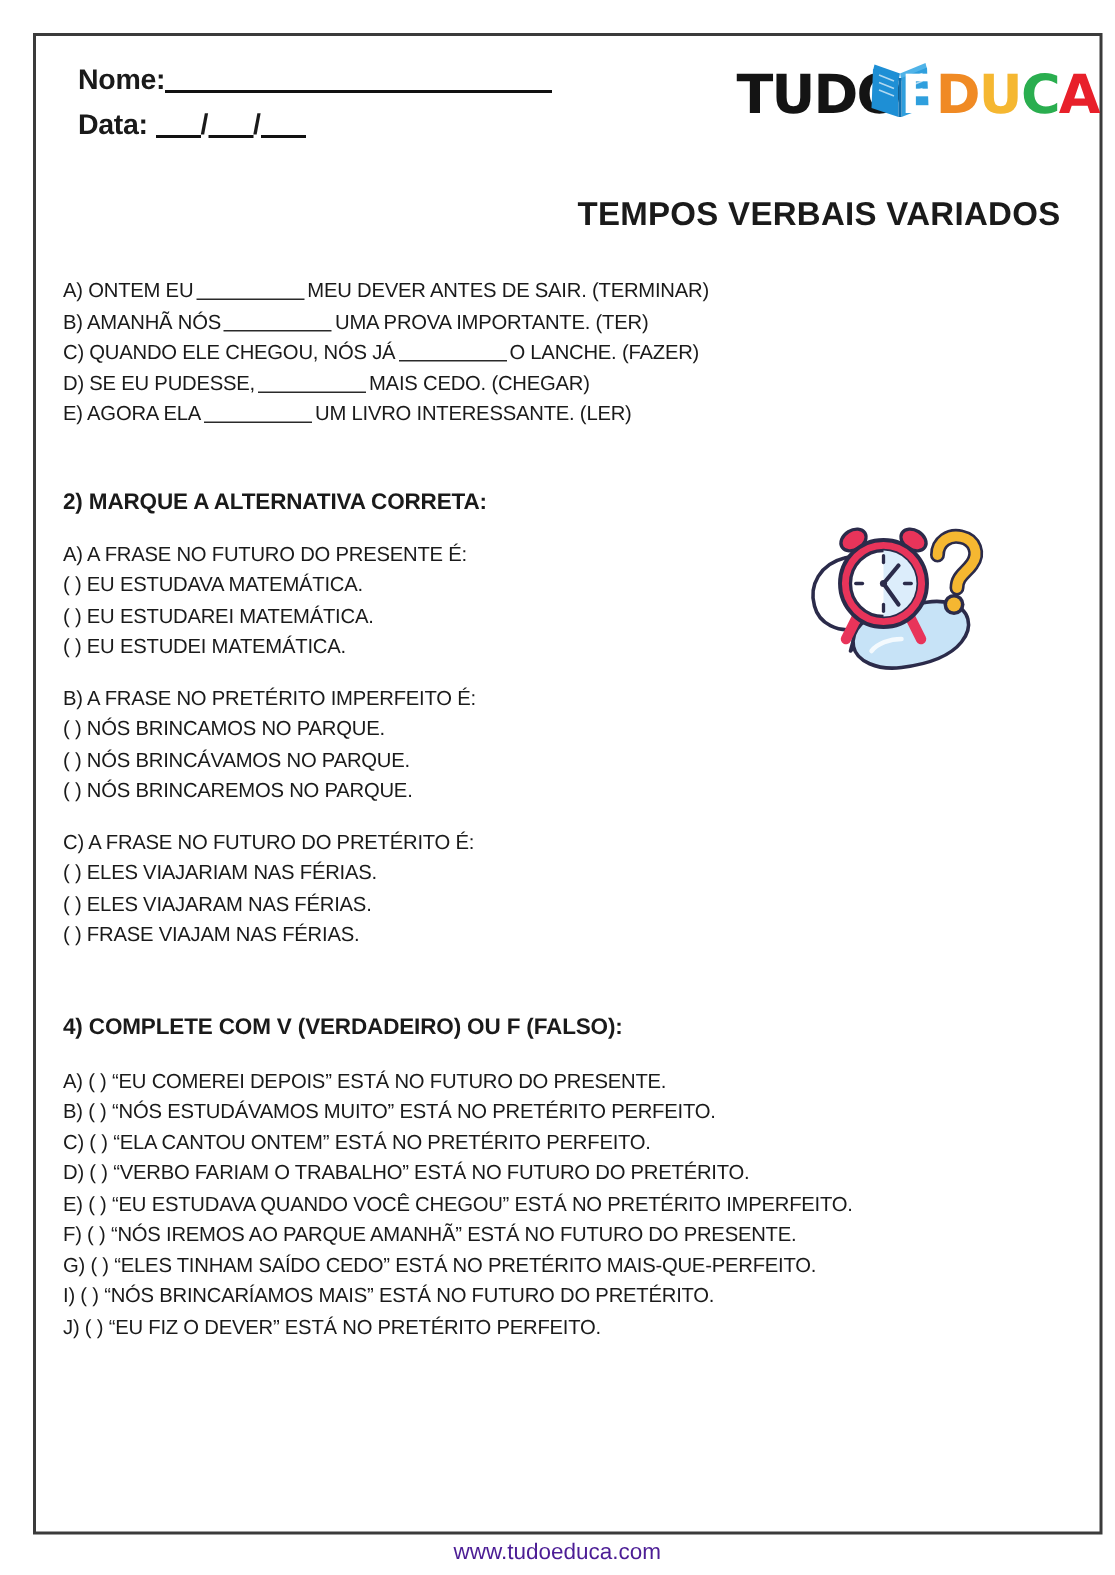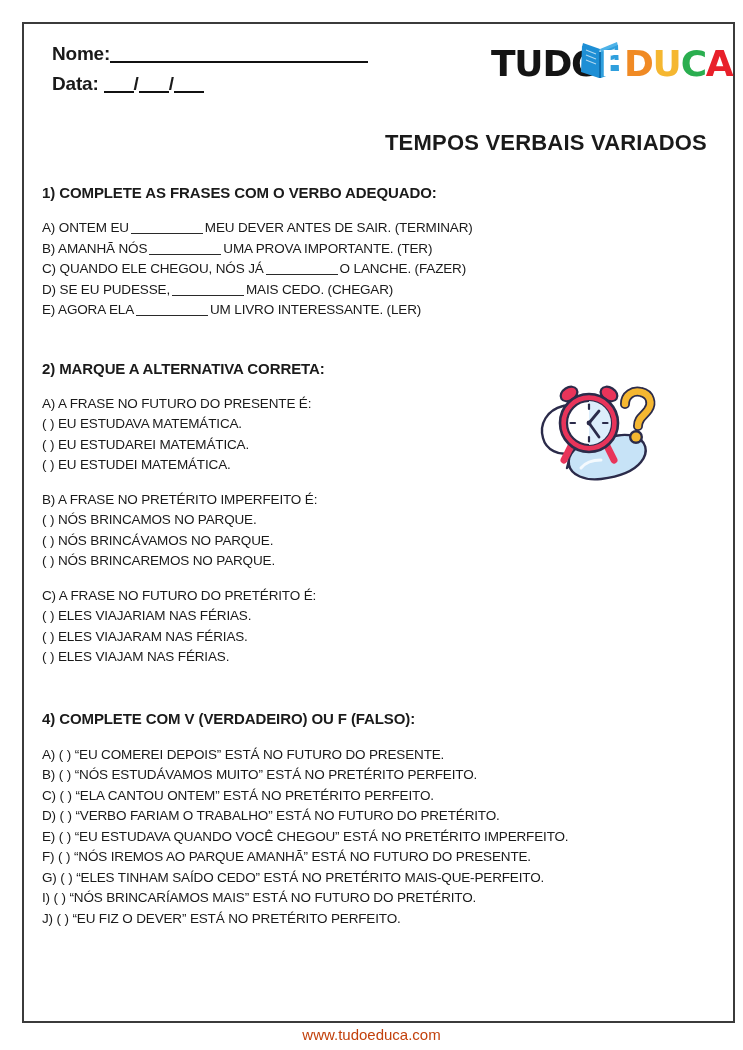--- a/index.html
+++ b/index.html
@@ -155,21 +155,21 @@
   #sec4 .q-list { margin-top: 18px; }
 
   
   .footer {
     position: absolute;
     left: 0;
     top: 1026px;
     width: 743px;
     text-align: center;
     font-size: 15px;
-    color: #c2410c;
+    color: #4c1d95;
   }
 </style>
 </head>
 <body>
 
 <div class="page-border">
   <div class="inner">
 
     <div class="header">
 
@@ -192,21 +192,20 @@
           <path d="M9 12 L19 16 M9 17 L19 21 M9 22 L19 26" stroke="#FFFFFF" stroke-width="1.1" fill="none" opacity="0.65"></path>
           <path d="M38 11 L28 15 M38 16 L28 20 M38 21 L28 25" stroke="#FFFFFF" stroke-width="1.1" fill="none" opacity="0.65"></path>
         </svg>
         <div class="logo-text"><span class="lg-tudo">TUDO</span><span class="lg-e">E</span><span class="lg-d">D</span><span class="lg-u">U</span><span class="lg-c">C</span><span class="lg-a">A</span></div>
       </div>
     </div>
 
     <div class="doc-title">TEMPOS VERBAIS VARIADOS</div>
 
     <div class="section" id="sec1">
-      <div class="sec-head">1) COMPLETE AS FRASES COM O VERBO ADEQUADO:</div>
       <div class="q-list">
         <div class="q-line"><span>A) ONTEM EU</span><span class="blank"></span><span>MEU DEVER ANTES DE SAIR. (TERMINAR)</span></div>
         <div class="q-line"><span>B) AMANHÃ NÓS</span><span class="blank"></span><span>UMA PROVA IMPORTANTE. (TER)</span></div>
         <div class="q-line"><span>C) QUANDO ELE CHEGOU, NÓS JÁ</span><span class="blank"></span><span>O LANCHE. (FAZER)</span></div>
         <div class="q-line"><span>D) SE EU PUDESSE,</span><span class="blank"></span><span>MAIS CEDO. (CHEGAR)</span></div>
         <div class="q-line"><span>E) AGORA ELA</span><span class="blank"></span><span>UM LIVRO INTERESSANTE. (LER)</span></div>
       </div>
     </div>
 
     <div class="section" id="sec2">
@@ -255,21 +254,21 @@
         <div class="sub-block">
           <div class="q-line">B) A FRASE NO PRETÉRITO IMPERFEITO É:</div>
           <div class="q-line">( ) NÓS BRINCAMOS NO PARQUE.</div>
           <div class="q-line">( ) NÓS BRINCÁVAMOS NO PARQUE.</div>
           <div class="q-line">( ) NÓS BRINCAREMOS NO PARQUE.</div>
         </div>
         <div class="sub-block">
           <div class="q-line">C) A FRASE NO FUTURO DO PRETÉRITO É:</div>
           <div class="q-line">( ) ELES VIAJARIAM NAS FÉRIAS.</div>
           <div class="q-line">( ) ELES VIAJARAM NAS FÉRIAS.</div>
-          <div class="q-line">( ) ELES VIAJAM NAS FÉRIAS.</div>
+          <div class="q-line">( ) FRASE VIAJAM NAS FÉRIAS.</div>
         </div>
       </div>
     </div>
 
     <div class="section" id="sec4">
       <div class="sec-head">4) COMPLETE COM V (VERDADEIRO) OU F (FALSO):</div>
       <div class="q-list">
         <div class="q-line">A) (  ) “EU COMEREI DEPOIS” ESTÁ NO FUTURO DO PRESENTE.</div>
         <div class="q-line">B) (  ) “NÓS ESTUDÁVAMOS MUITO” ESTÁ NO PRETÉRITO PERFEITO.</div>
         <div class="q-line">C) (  ) “ELA CANTOU ONTEM” ESTÁ NO PRETÉRITO PERFEITO.</div>

